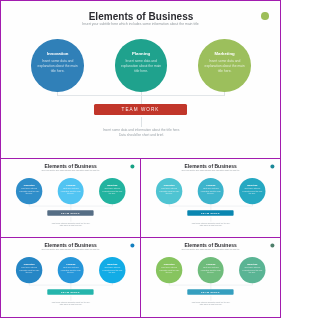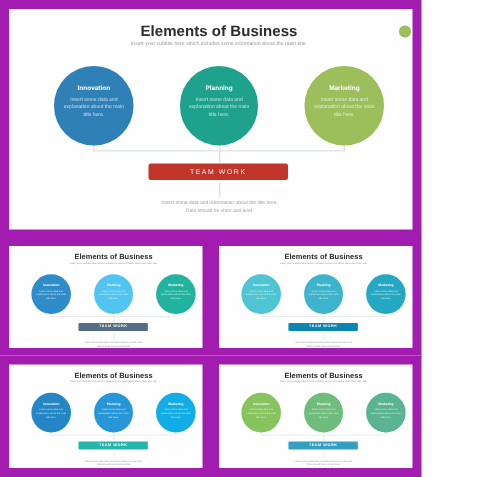--- a/index.html
+++ b/index.html
@@ -1,19 +1,19 @@
 <!DOCTYPE html>
 <html><head>
 <meta charset="utf-8">
 <title>Elements of Business</title>
 <style>
   html,body{margin:0;padding:0;}
   body{width:281px;height:318px;background:#ffffff;font-family:"Liberation Sans",sans-serif;overflow:hidden;}
   .page{position:relative;width:281px;height:318px;-webkit-font-smoothing:antialiased;transform:translateZ(0);}
-  .cell{position:absolute;box-sizing:border-box;border:6px solid #a21caf;background:#fefefe;overflow:hidden;}
+  .cell{position:absolute;box-sizing:border-box;border:1px solid #a21caf;background:#fefefe;overflow:hidden;}
   .cell.main{left:0;top:0;width:281px;height:159px;}
   .cell.t1{left:0;top:158px;width:141px;height:80px;}
   .cell.t2{left:140px;top:158px;width:141px;height:80px;}
   .cell.t3{left:0;top:237px;width:141px;height:81px;}
   .cell.t4{left:140px;top:237px;width:141px;height:81px;}
   .slide{position:absolute;left:0;top:0;width:279px;height:157px;transform-origin:0 0;}
   .cell.t1 .slide,.cell.t2 .slide,.cell.t3 .slide,.cell.t4 .slide{transform:scale(0.4978);}
   .cell.t1 .bar,.cell.t2 .bar,.cell.t3 .bar,.cell.t4 .bar{font-weight:700;letter-spacing:.75px;font-size:5px;}
   .title{position:absolute;left:1px;right:0;top:10px;text-align:center;font-size:10px;font-weight:bold;color:#2b2b30;letter-spacing:.04px;}
   .subtitle{position:absolute;left:0;right:0;top:21.3px;text-align:center;font-size:3.45px;color:#939a9f;}

